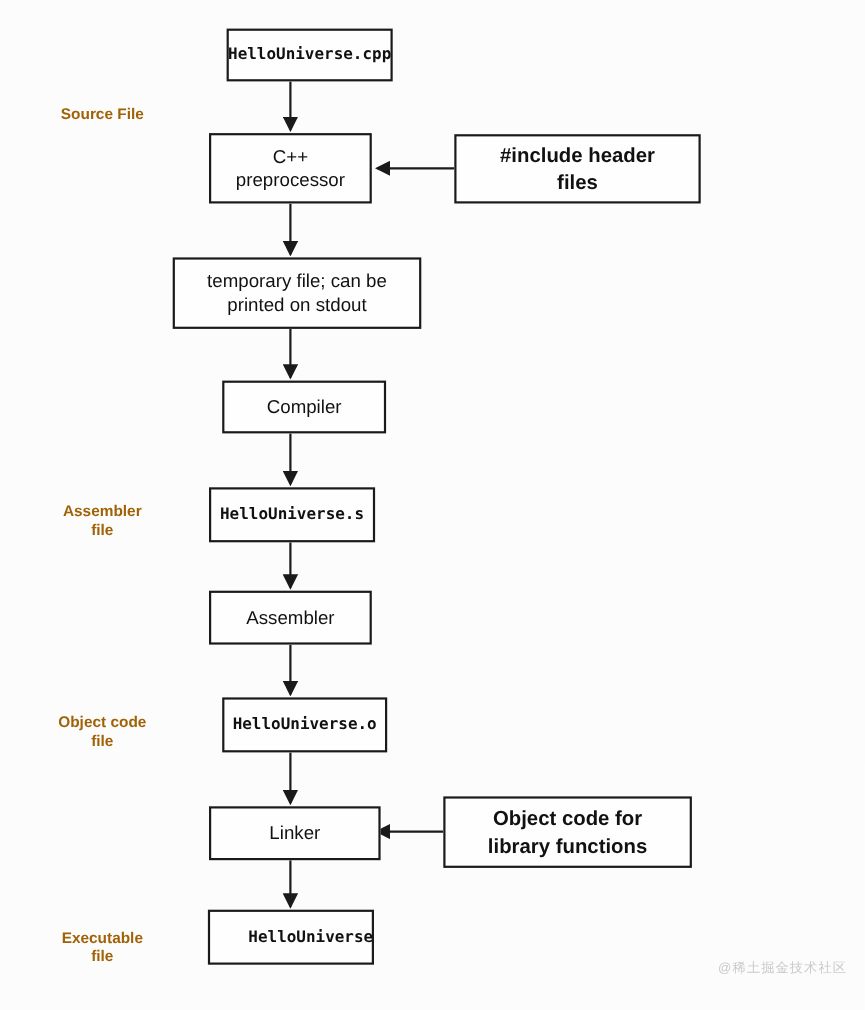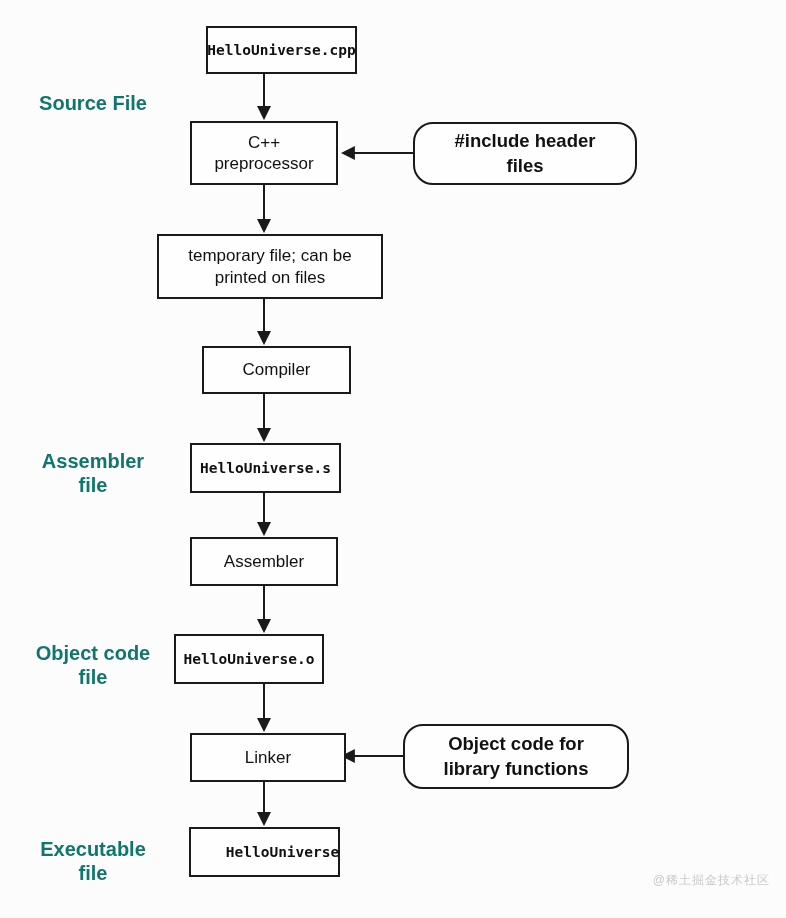--- a/index.html
+++ b/index.html
@@ -37,27 +37,26 @@
   .node.mono {
     font-family: "DejaVu Sans Mono", monospace;
     font-weight: bold;
     font-size: 14.5px;
   }
   .node.callout {
     font-weight: bold;
     font-size: 18.5px;
     border-width: 2.5px;
     line-height: 1.3;
-    border-radius: 20px;
   }
   .side-label {
     position: absolute;
     font-weight: bold;
-    font-size: 20px;
-    color: #0f766e;
+    font-size: 14px;
+    color: #a16207;
     text-align: center;
     white-space: pre-line;
     line-height: 1.2;
     width: 170px;
     display: flex;
     align-items: center;
     justify-content: center;
   }
   .watermark {
     position: absolute;
@@ -98,25 +97,25 @@
 file</div>
   <div class="side-label" style="left:8px;  top:640px; height:50px;">Object code
 file</div>
   <div class="side-label" style="left:8px;  top:836px; height:50px;">Executable
 file</div>
 
   <div class="node mono" style="left:190px; top:26px;  width:151px; height:48px;margin-left:16px;">HelloUniverse.cpp</div>
   <div class="node" style="left:190px; top:121px; width:148px; height:64px;">C++
 preprocessor</div>
   <div class="node" style="left:157px; top:234px; width:226px; height:65px;">temporary file; can be
-printed on files</div>
+printed on stdout</div>
   <div class="node" style="left:190px; top:346px; width:149px; height:48px;margin-left:12px;">Compiler</div>
   <div class="node mono" style="left:190px; top:443px; width:151px; height:50px;">HelloUniverse.s</div>
   <div class="node" style="left:190px; top:537px; width:148px; height:49px;">Assembler</div>
-  <div class="node mono" style="left:174px; top:634px; width:150px; height:50px;">HelloUniverse.o</div>
+  <div class="node mono" style="left:202px; top:634px; width:150px; height:50px;">HelloUniverse.o</div>
   <div class="node" style="left:190px; top:733px; width:156px; height:49px;">Linker</div>
   <div class="node mono" style="left:189px; top:827px; width:151px; height:50px;padding-left:36px;">HelloUniverse</div>
 
   <div class="node callout" style="left:413px; top:122px; width:224px; height:63px;">#include header
 files</div>
   <div class="node callout" style="left:403px; top:724px; width:226px; height:65px;">Object code for
 library functions</div>
 
   <div class="watermark">@稀土掘金技术社区</div>
 

